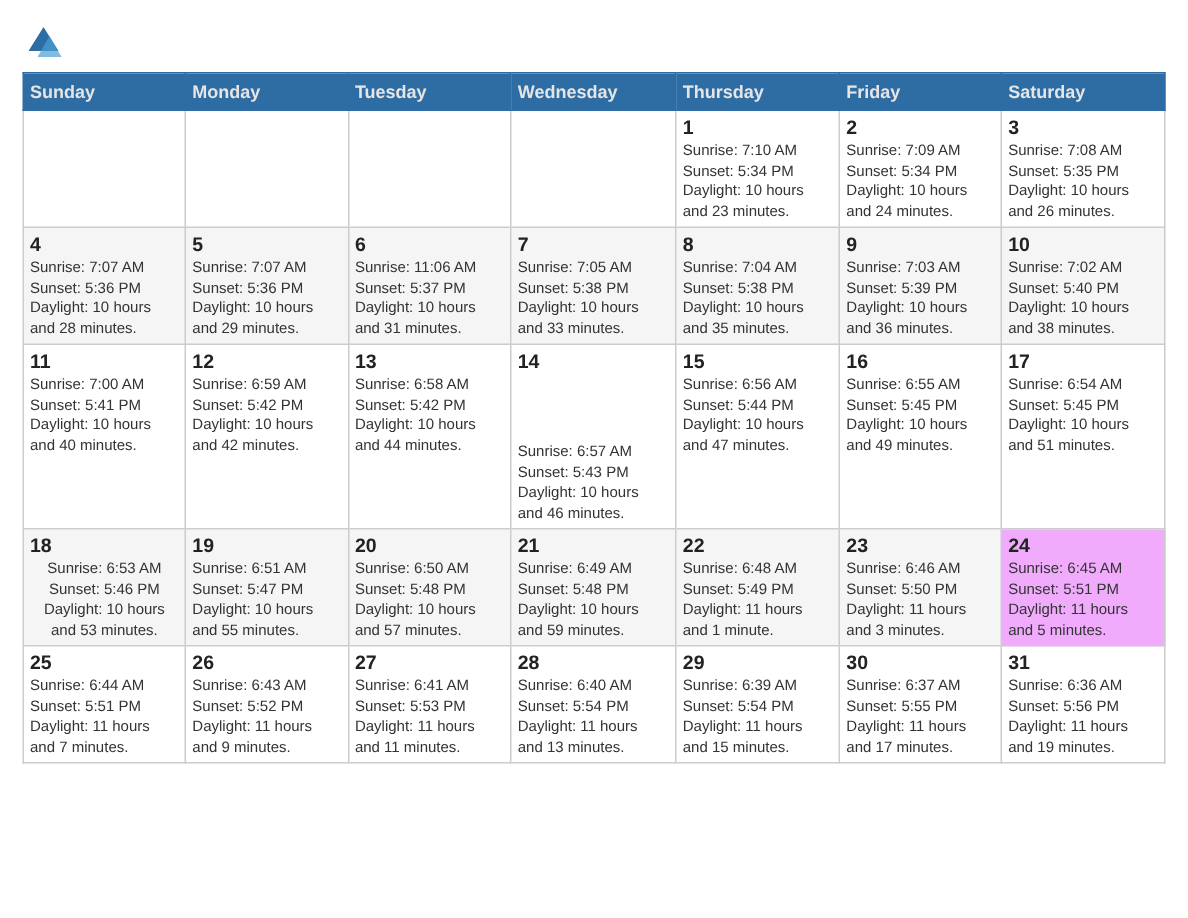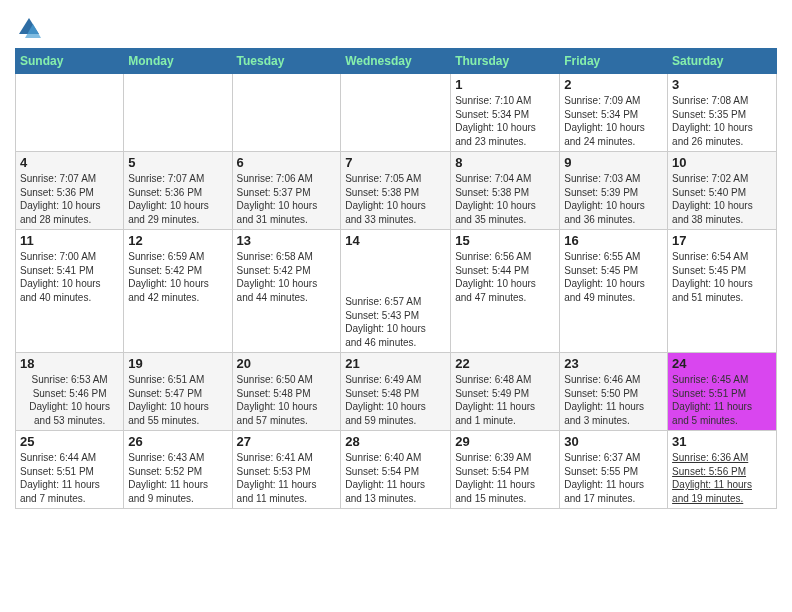--- a/index.html
+++ b/index.html
@@ -41,21 +41,21 @@
       color: #333;
       margin-top: 2px;
     }
     .calendar {
       width: 100%;
       border-collapse: collapse;
       font-size: 10.5px;
     }
     .calendar th {
       background: #2e6da4;
-      color: #86efac;
+      color: #e5e5e5;
       padding: 5px 4px;
       text-align: left;
       font-size: 12px;
       border: 1px solid #2e6da4;
     }
     .calendar td {
       border: 1px solid #ccc;
       vertical-align: top;
       padding: 3px 4px;
       width: 113px;
@@ -149,21 +149,21 @@
         </td>
         <td style="background: rgb(245, 245, 245);">
           <div class="day-num">5</div>
           <div class="day-info" style="white-space: pre-line;">Sunrise: 7:07 AM
 Sunset: 5:36 PM
 Daylight: 10 hours
 and 29 minutes.</div>
         </td>
         <td style="background: rgb(245, 245, 245);">
           <div class="day-num">6</div>
-          <div class="day-info" style="white-space: pre-line;">Sunrise: 7:06 AM
+          <div class="day-info" style="white-space: pre-line;">Sunrise: 11:06 AM
 Sunset: 5:37 PM
 Daylight: 10 hours
 and 31 minutes.</div>
         </td>
         <td style="background: rgb(245, 245, 245);">
           <div class="day-num">7</div>
           <div class="day-info" style="white-space: pre-line;">Sunrise: 7:05 AM
 Sunset: 5:38 PM
 Daylight: 10 hours
 and 33 minutes.</div>
@@ -277,21 +277,21 @@
 Daylight: 11 hours
 and 1 minute.</div>
         </td>
         <td style="background: rgb(245, 245, 245);">
           <div class="day-num">23</div>
           <div class="day-info" style="white-space: pre-line;">Sunrise: 6:46 AM
 Sunset: 5:50 PM
 Daylight: 11 hours
 and 3 minutes.</div>
         </td>
-        <td style="background: #d946ef;">
+        <td style="background: #f0abfc;">
           <div class="day-num">24</div>
           <div class="day-info" style="white-space: pre-line;">Sunrise: 6:45 AM
 Sunset: 5:51 PM
 Daylight: 11 hours
 and 5 minutes.</div>
         </td>
       </tr>
       <tr>
         <td>
           <div class="day-num">25</div>
@@ -330,20 +330,20 @@
         </td>
         <td>
           <div class="day-num">30</div>
           <div class="day-info" style="white-space: pre-line;">Sunrise: 6:37 AM
 Sunset: 5:55 PM
 Daylight: 11 hours
 and 17 minutes.</div>
         </td>
         <td>
           <div class="day-num">31</div>
-          <div class="day-info" style="white-space: pre-line; text-decoration: underline;">Sunrise: 6:36 AM
+          <div class="day-info" style="white-space: pre-line;">Sunrise: 6:36 AM
 Sunset: 5:56 PM
 Daylight: 11 hours
 and 19 minutes.</div>
         </td>
       </tr>
     </tbody>
 </table>
 
 </body></html>

